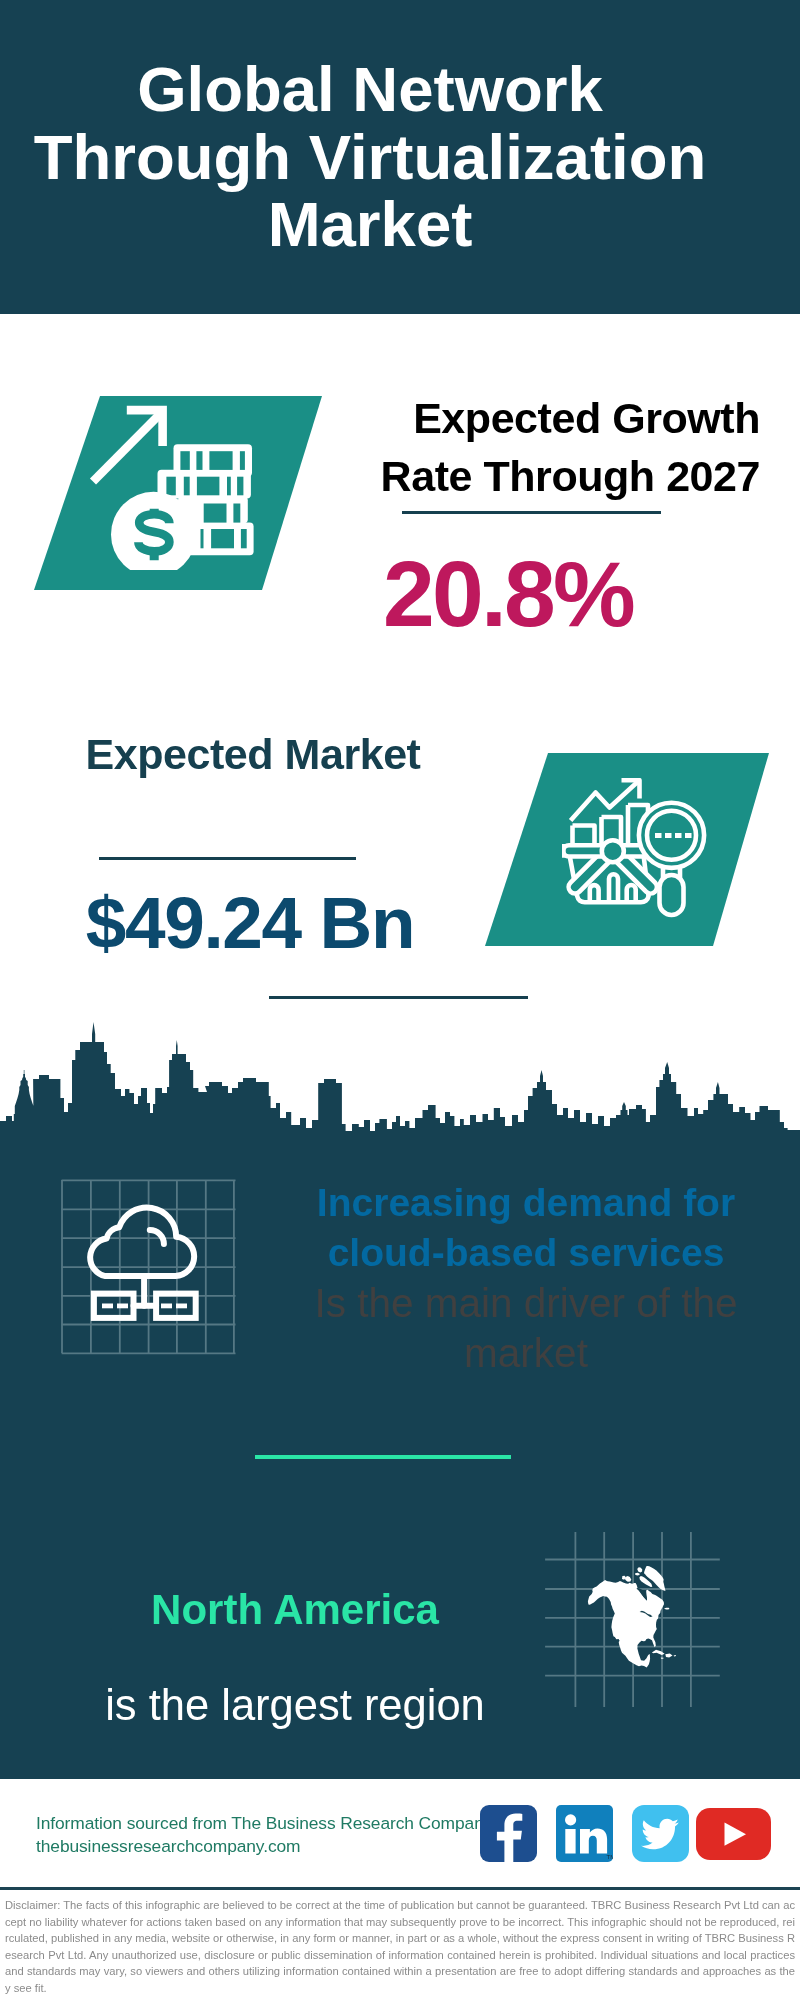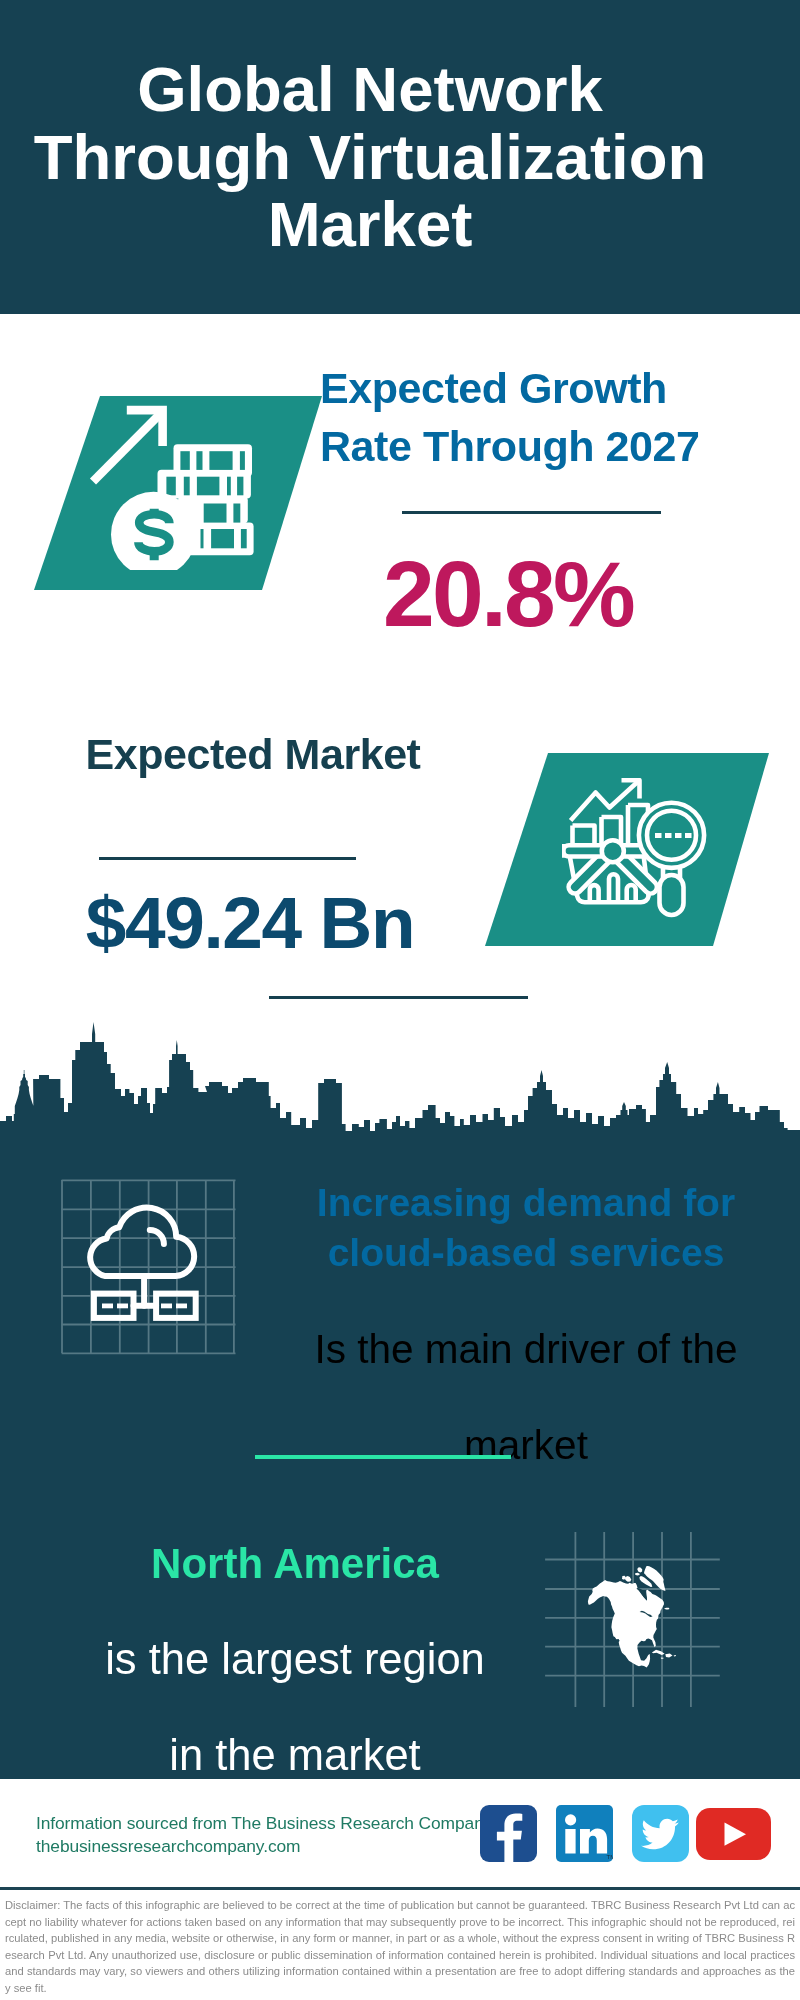--- a/index.html
+++ b/index.html
@@ -17,22 +17,22 @@
   .header { position:absolute; left:0; top:0; width:800px; height:314px; background:#164152; }
   .header-title {
     position:absolute; left:0; top:56px; width:740px; text-align:center;
     color:#ffffff; font-size:63.5px; font-weight:bold; line-height:67.5px;
   }
 
   
   .para { position:absolute; background:#1a8f86; }
   .para1 { left:34px; top:396px; width:288px; height:194px;
            clip-path: polygon(66px 0, 288px 0, 228px 194px, 0 194px); }
-  .stat1-title { position:absolute; left:320px; top:360px; width:440px; text-align:left;
-      color:#0369a1; font-size:43px; font-weight:bold; line-height:57.5px; letter-spacing:-0.45px; }
+  .stat1-title { position:absolute; left:320px; top:390px; width:440px; text-align:right;
+      color:#000000; font-size:43px; font-weight:bold; line-height:57.5px; letter-spacing:-0.45px; }
   .rule { position:absolute; background:#16404f; height:3px; }
   .rule1 { left:402px; top:511px; width:259px; }
   .stat1-value { position:absolute; left:288px; top:548px; width:440px; text-align:center;
       color:#be185d; font-size:93px; font-weight:bold; line-height:93px; letter-spacing:-2.7px; }
 
   
   .para2 { left:485px; top:753px; width:284px; height:193px;
            clip-path: polygon(63px 0, 284px 0, 228px 193px, 0 193px); }
   .stat2-title { position:absolute; left:33px; top:726px; width:440px; text-align:center;
       color:#16404f; font-size:43px; font-weight:bold; line-height:57.5px; letter-spacing:-0.45px; }
@@ -44,27 +44,27 @@
 
   
   .darkwrap { position:absolute; left:0; top:1020px; width:800px; height:763px; }
   .darkbg { position:absolute; left:0; top:129px; width:800px; height:630px; background:#164152; }
   .skyline { position:absolute; left:0; top:0; width:800px; height:130px; display:block; }
 
   
   
   .cloud-text { position:absolute; left:291px; top:1177.5px; width:470px; text-align:center; }
   .cloud-text .hl { color:#0369a1; font-weight:bold; font-size:39px; line-height:50px; display:block;}
-  .cloud-text .sub { color:#000000; font-weight:normal; font-size:40.5px; line-height:50px; display:block;margin-top:46px;}
+  .cloud-text .sub { color:#404040; font-weight:normal; font-size:40.5px; line-height:50px; display:block;}
 
   .rule-green { position:absolute; left:255px; top:1455px; width:256px; height:4px; background:#2ae5a6; }
 
   
   .na-text { position:absolute; left:60px; top:1538.5px; width:470px; text-align:center; }
-  .na-text .hl { color:#2ae5a6; font-weight:bold; font-size:42px; line-height:50.8px; display:block;}
+  .na-text .hl { color:#2ae5a6; font-weight:bold; font-size:42px; line-height:50.8px; display:block;margin-top:46px;}
   .na-text .sub { color:#ffffff; font-weight:normal; font-size:43.5px; line-height:50.8px; display:block;margin-top:45px;}
   
 
   
   .footer { position:absolute; left:0; top:1779px; width:800px; height:103px; background:#ffffff; }
   .footer .src { top:32.5px; }
   .src { position:absolute; left:36px; color:#1f7a63; font-size:17.4px; line-height:23.3px; letter-spacing:-0.1px; }
   .socials { position:absolute; left:480px; top:1805px; height:57px; display:flex; align-items:flex-start; }
   .soc-yt { margin-left:-12px; margin-top:3px; }
   .soc { display:block; margin-right:19px; }

